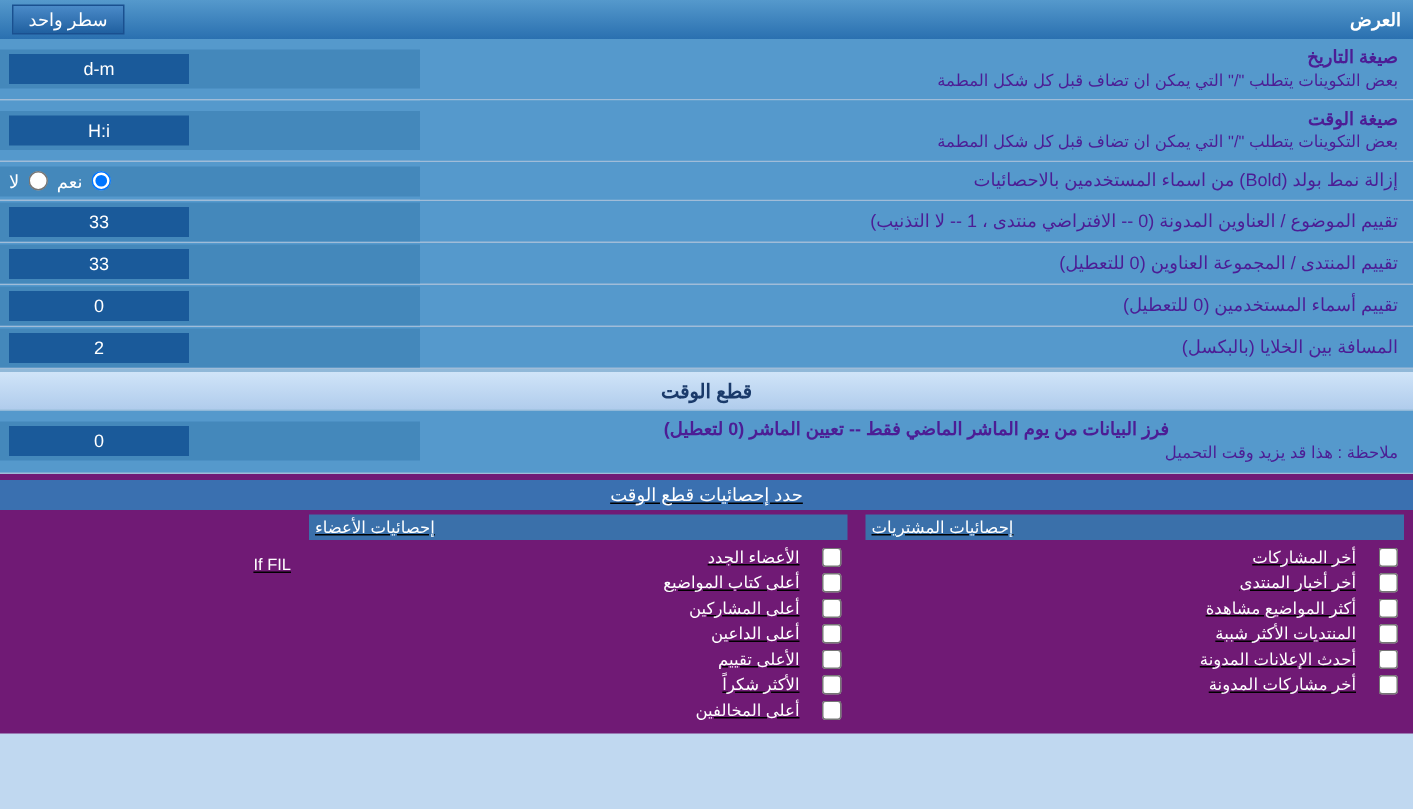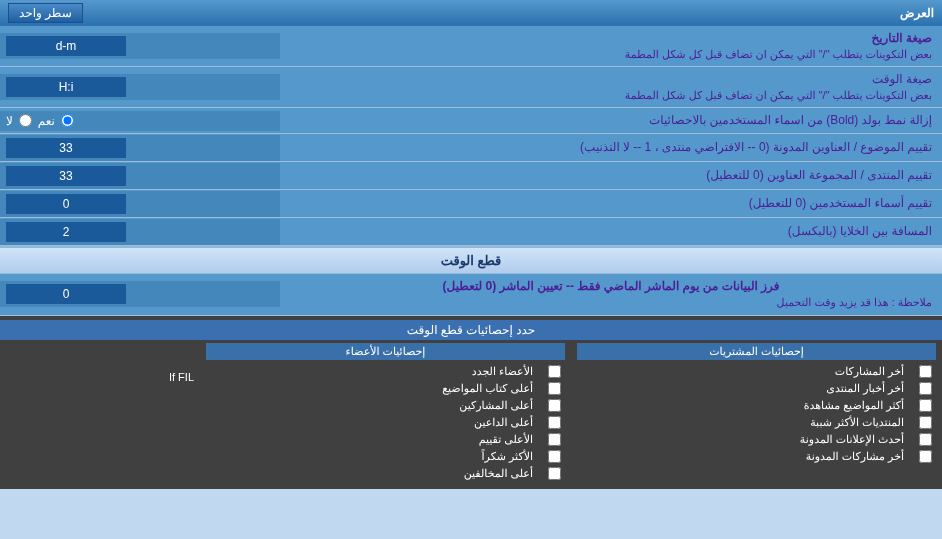--- a/index.html
+++ b/index.html
@@ -110,29 +110,30 @@
     }
 
     .stats-col {
       flex: 1;
       padding: 3px 6px;
     }
 
     .stats-title {
       background: #3a70aa;
       color: white;
-      text-align: center;
+      text-align: left;
       padding: 2px 4px;
       font-size: 11px;
       margin-bottom: 3px;
     }
 
     .bottom-section {
-      background: #404040;
+      background: #701a75;
       padding: 4px 0 4px 0;
+      text-decoration: underline;
     }
 
     .bottom-header {
       background: #3a70b0;
       color: white;
       text-align: center;
       padding: 3px 0;
       font-size: 12px;
     }
 
@@ -167,21 +168,21 @@
       <div style="font-weight:bold;">صيغة التاريخ</div>
       <div style="font-size:11px;">بعض التكوينات يتطلب "/" التي يمكن ان تضاف قبل كل شكل المطمة</div>
     </div>
     <div class="input-cell">
       <input class="input-field" type="text" value="d-m" style="">
     </div>
   </div>
 
   <div class="row" style="background:#5599cc;">
     <div class="label-cell">
-      <div style="font-weight:normal;">صيغة الوقت</div>
+      <div style="font-weight:bold;">صيغة الوقت</div>
       <div style="font-size:11px;">بعض التكوينات يتطلب "/" التي يمكن ان تضاف قبل كل شكل المطمة</div>
     </div>
     <div class="input-cell">
       <input class="input-field" type="text" value="H:i" style="">
     </div>
   </div>
 
   <div class="row" style="background:#5599cc; min-height:26px;">
     <div class="label-cell">إزالة نمط بولد (Bold) من اسماء المستخدمين بالاحصائيات</div>
     <div class="input-cell">

